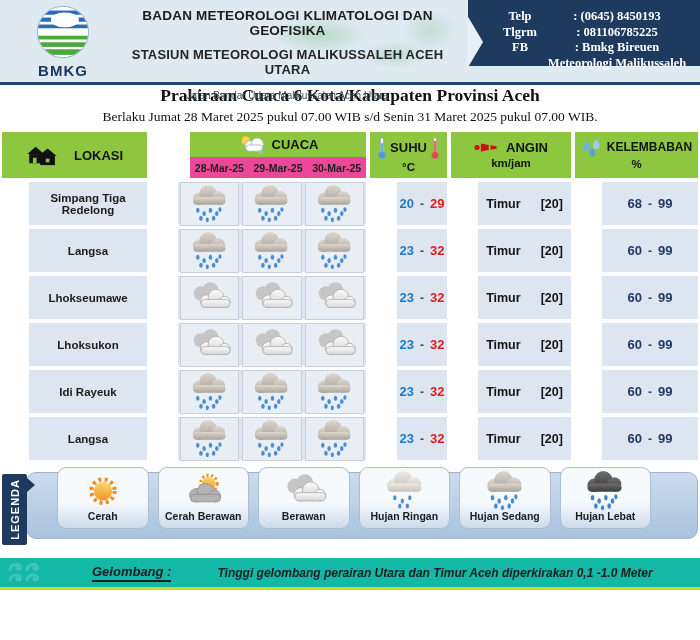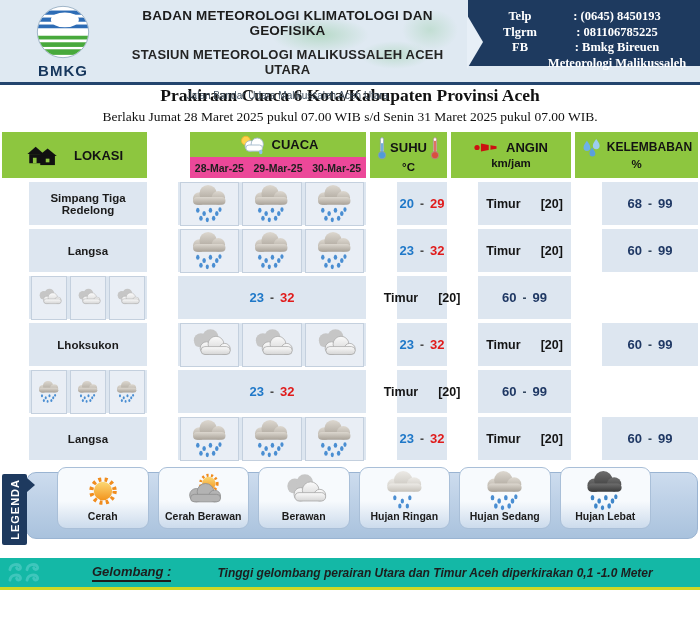--- a/index.html
+++ b/index.html
@@ -383,20 +383,21 @@
       <span>[20]</span>
     </div>
     <div class="cell hum">
       <span>60</span>
       <span class="dash">-</span>
       <span>99</span>
     </div>
   </div>
 
   <div class="trow">
+    <div class="cell loc">Lhokseumawe</div>
     <div class="cell cuaca-cell">
       <div class="icon-box">
           <svg class="wsvg" viewBox="0 0 64 48" preserveAspectRatio="xMidYMid meet">
             <use href="#sym-berawan"></use>
           </svg>
         </div>
       <div class="icon-box">
           <svg class="wsvg" viewBox="0 0 64 48" preserveAspectRatio="xMidYMid meet">
             <use href="#sym-berawan"></use>
           </svg>
@@ -452,20 +453,21 @@
       <span>[20]</span>
     </div>
     <div class="cell hum">
       <span>60</span>
       <span class="dash">-</span>
       <span>99</span>
     </div>
   </div>
 
   <div class="trow">
+    <div class="cell loc">Idi Rayeuk</div>
     <div class="cell cuaca-cell">
       <div class="icon-box">
           <svg class="wsvg" viewBox="0 0 64 48" preserveAspectRatio="xMidYMid meet">
             <use href="#sym-hujan-sedang"></use>
           </svg>
         </div>
       <div class="icon-box">
           <svg class="wsvg" viewBox="0 0 64 48" preserveAspectRatio="xMidYMid meet">
             <use href="#sym-hujan-sedang"></use>
           </svg>

